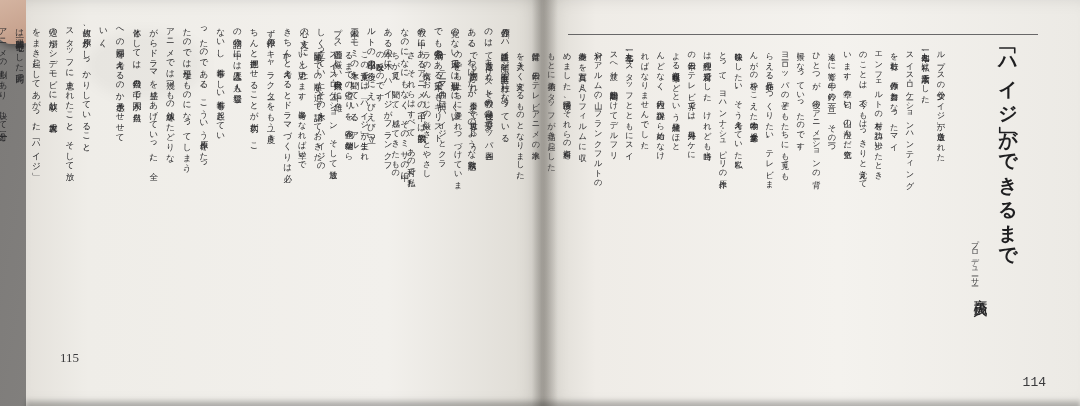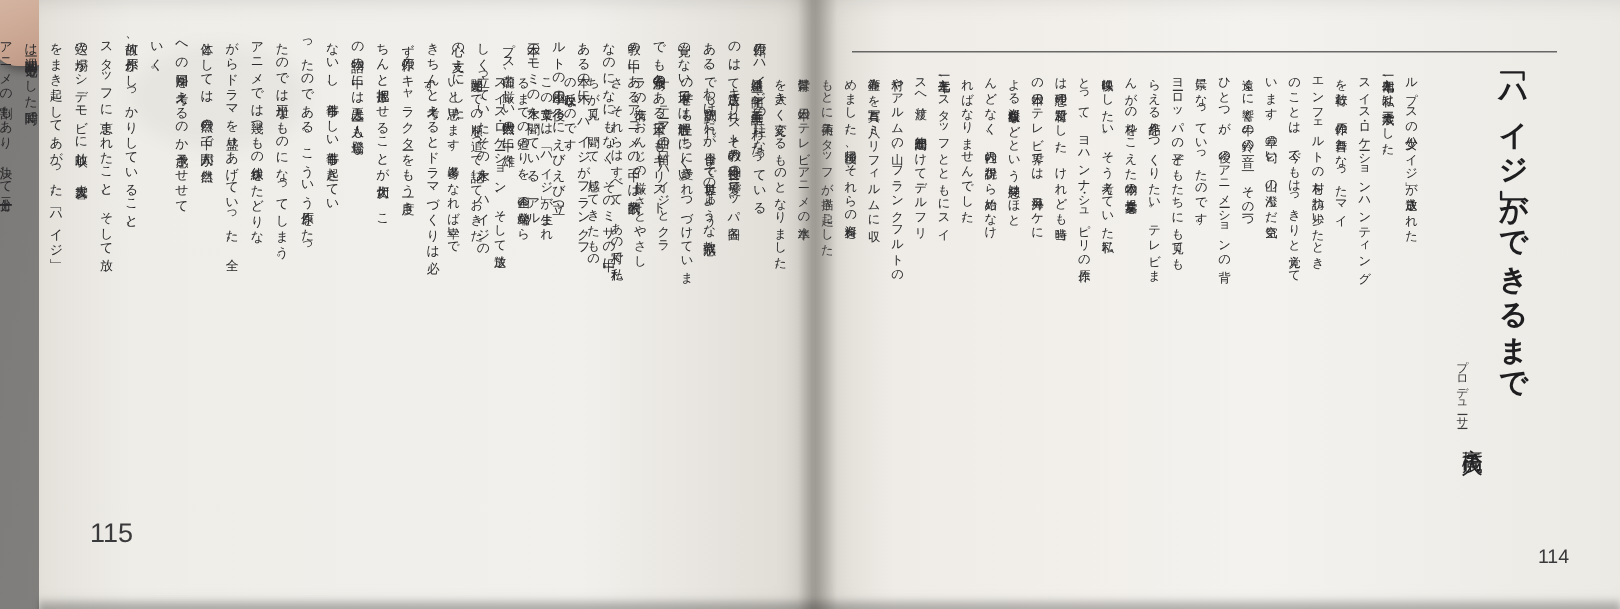--- a/index.html
+++ b/index.html
@@ -135,42 +135,42 @@
     top: 46px;
     height: 276px;
     width: 368px;
     font-size: 8.2px;
     line-height: 1.9;
     column-gap: 0;
   }
   .r-pageno {
     position: absolute;
     right: 34px;
-    bottom: 28px;
-    font-family: Liberation Sans, sans-serif;
+    bottom: 16px;
+    font-family: Liberation Mono, monospace;
     font-size: 13px;
     color: #3a3a3c;
   }
 
   
   .l-body {
     position: absolute;
     left: 58px;
     top: 22px;
     height: 300px;
     width: 430px;
     font-size: 8.6px;
     line-height: 1.95;
   }
   .l-pageno {
     position: absolute;
     left: 34px;
     bottom: 40px;
-    font-family: Liberation Sans, sans-serif;
-    font-size: 18px;
+    font-family: Liberation Serif, serif;
+    font-size: 13px;
     color: #3a3a3c;
   }
 
   
   .blot {
     position: absolute;
     border-radius: 50%;
     background: rgba(0,0,0,0.03);
     filter: blur(6px);
     pointer-events: none;

